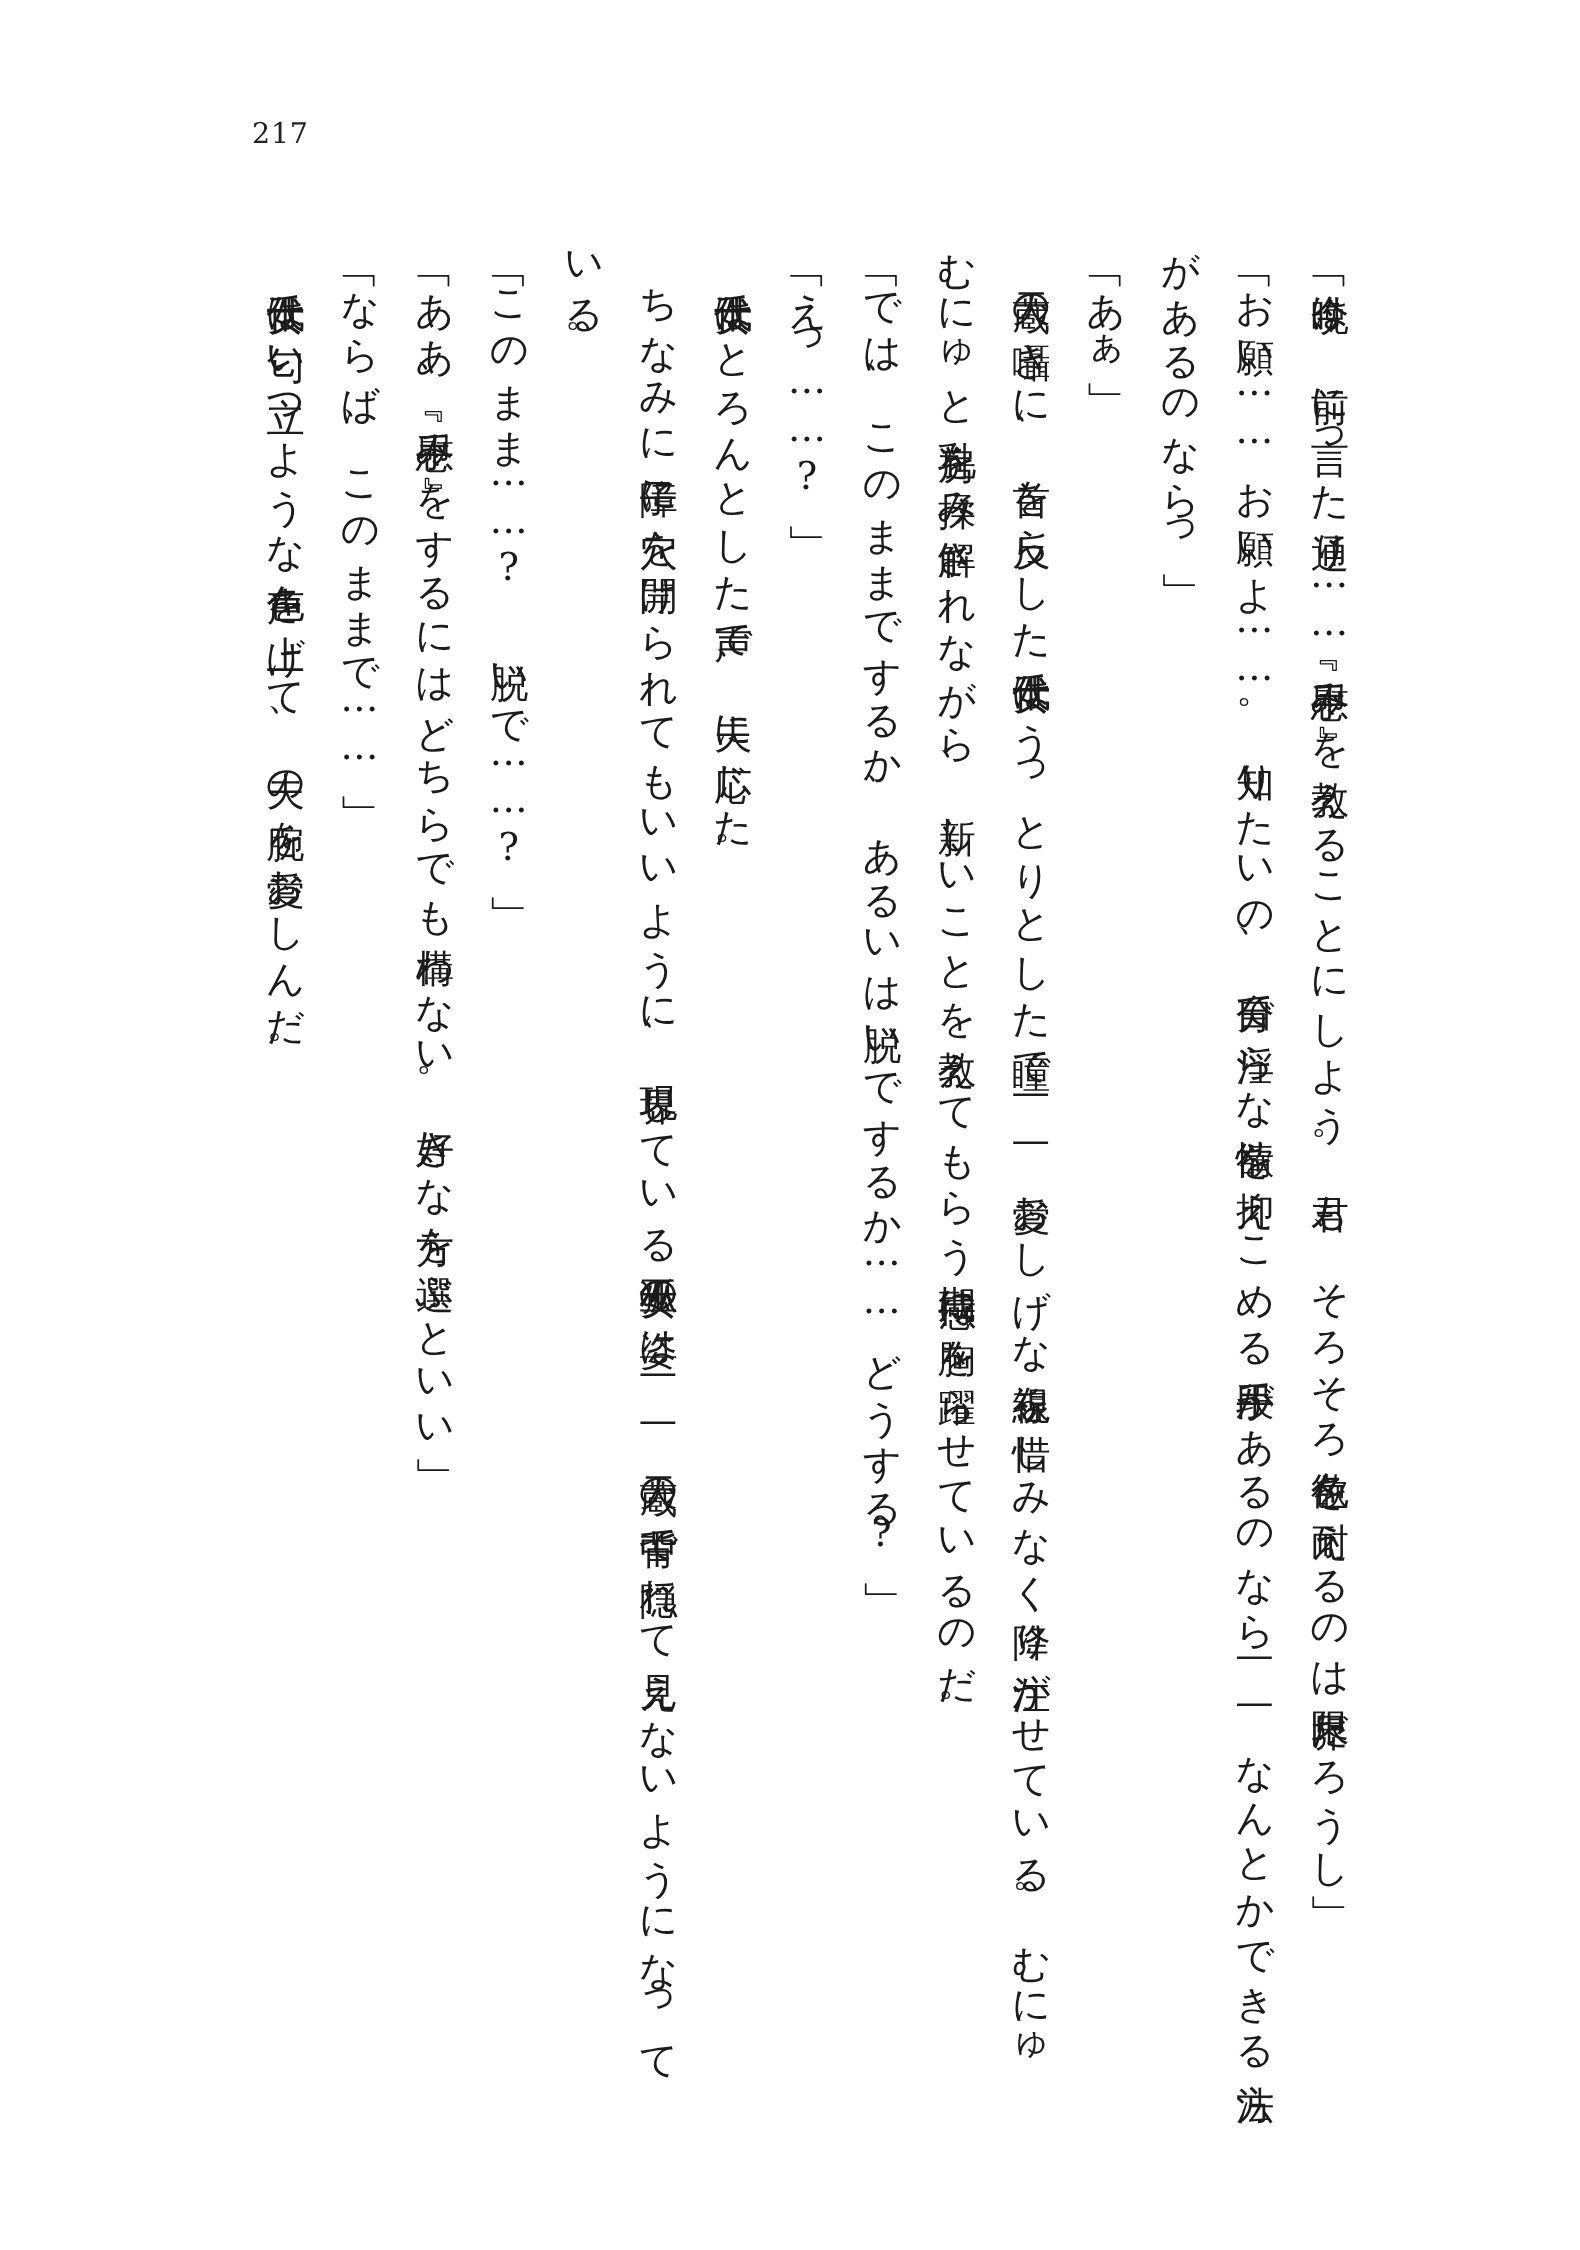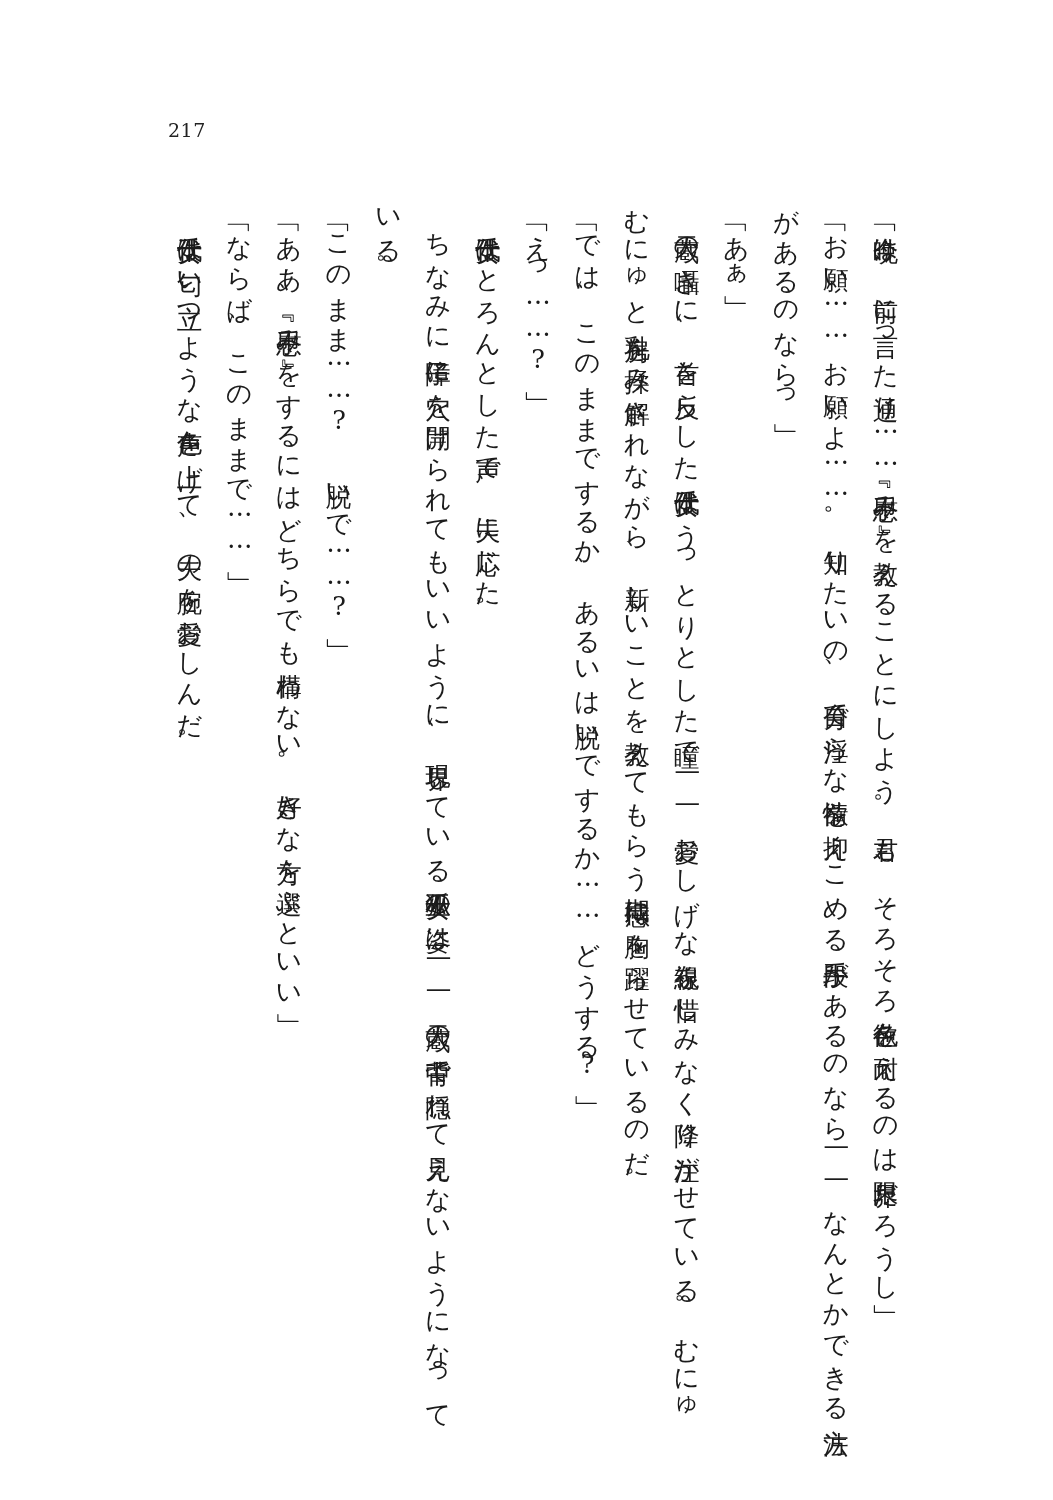--- a/index.html
+++ b/index.html
@@ -15,21 +15,20 @@
     position: relative;
     overflow: hidden;
   }
   .page {
     position: absolute;
     top: 0;
     left: 0;
     width: 1053px;
     height: 1160px;
     background: #fff;
-    margin-top: 41px;
   }
   .page-number {
     position: absolute;
     top: 78px;
     left: 168px;
     font-size: 19px;
     letter-spacing: 0.5px;
     color: #222;
     font-family: "DejaVu Serif", "Liberation Serif", serif;
   }

